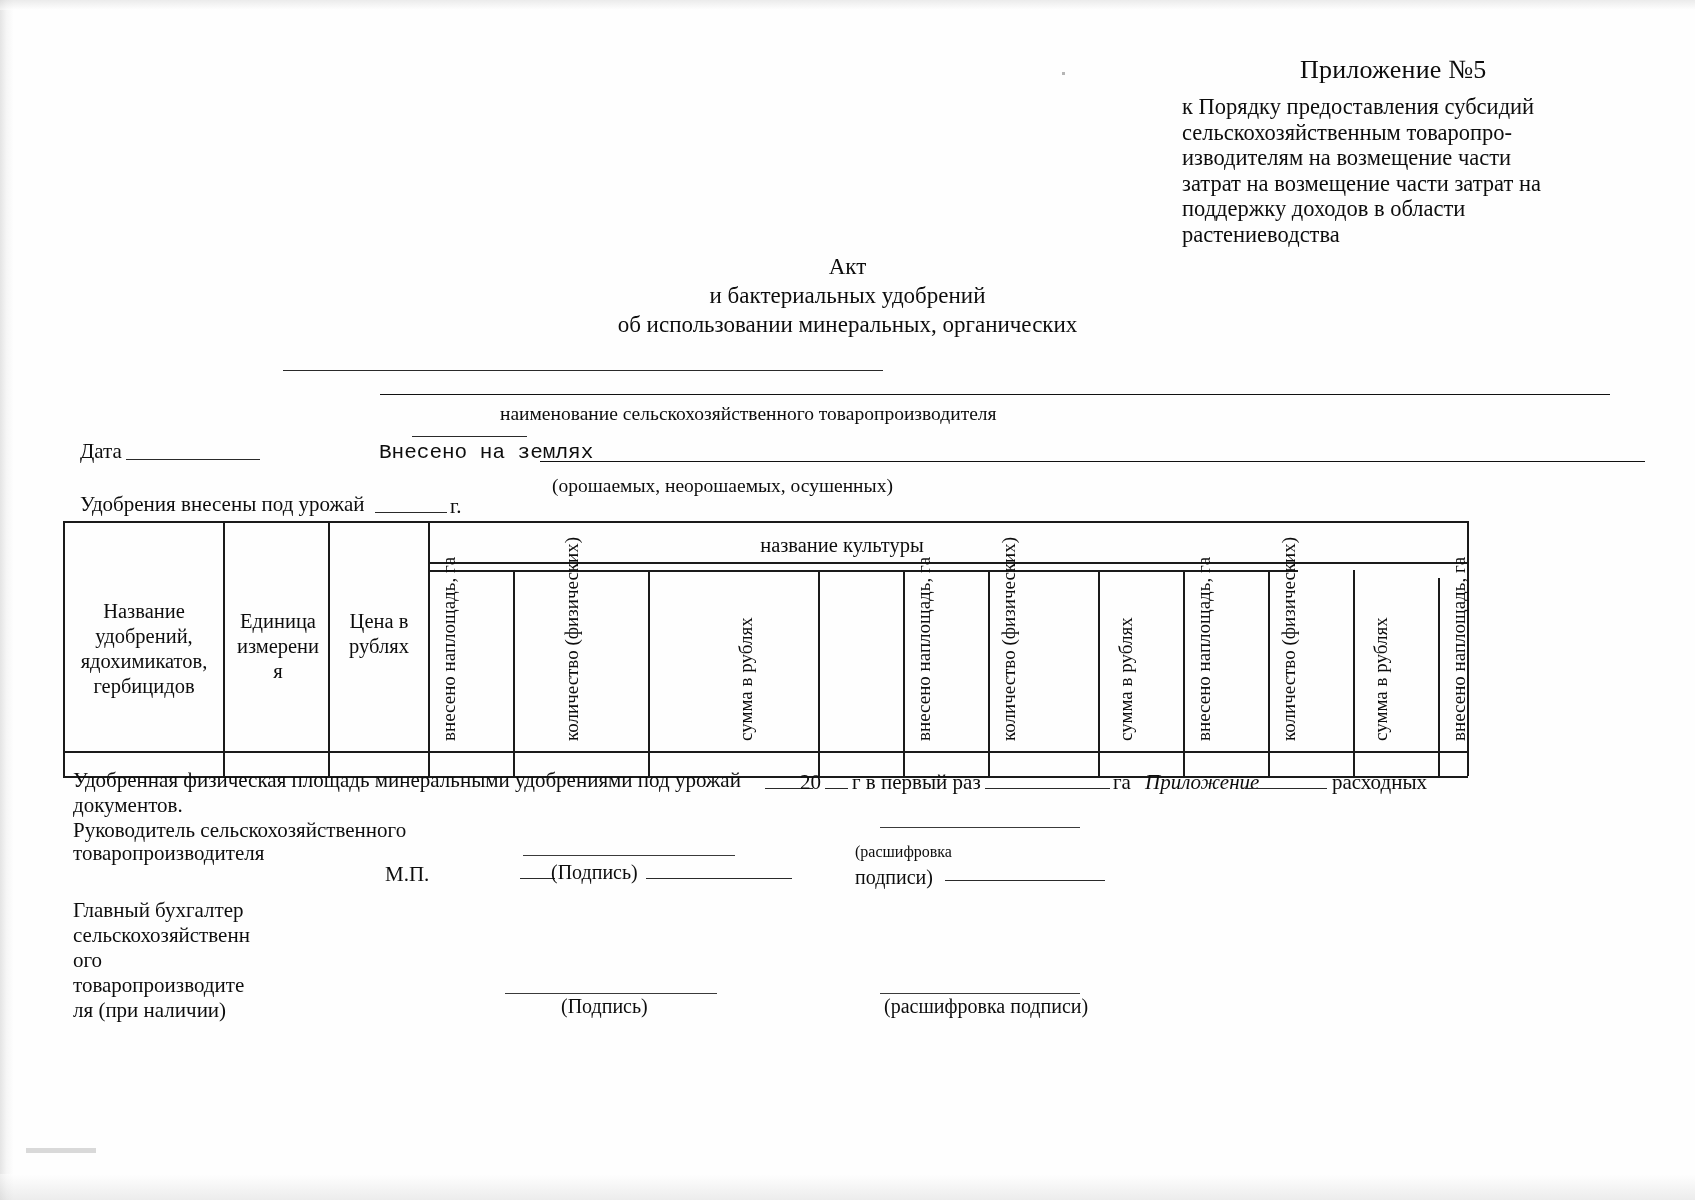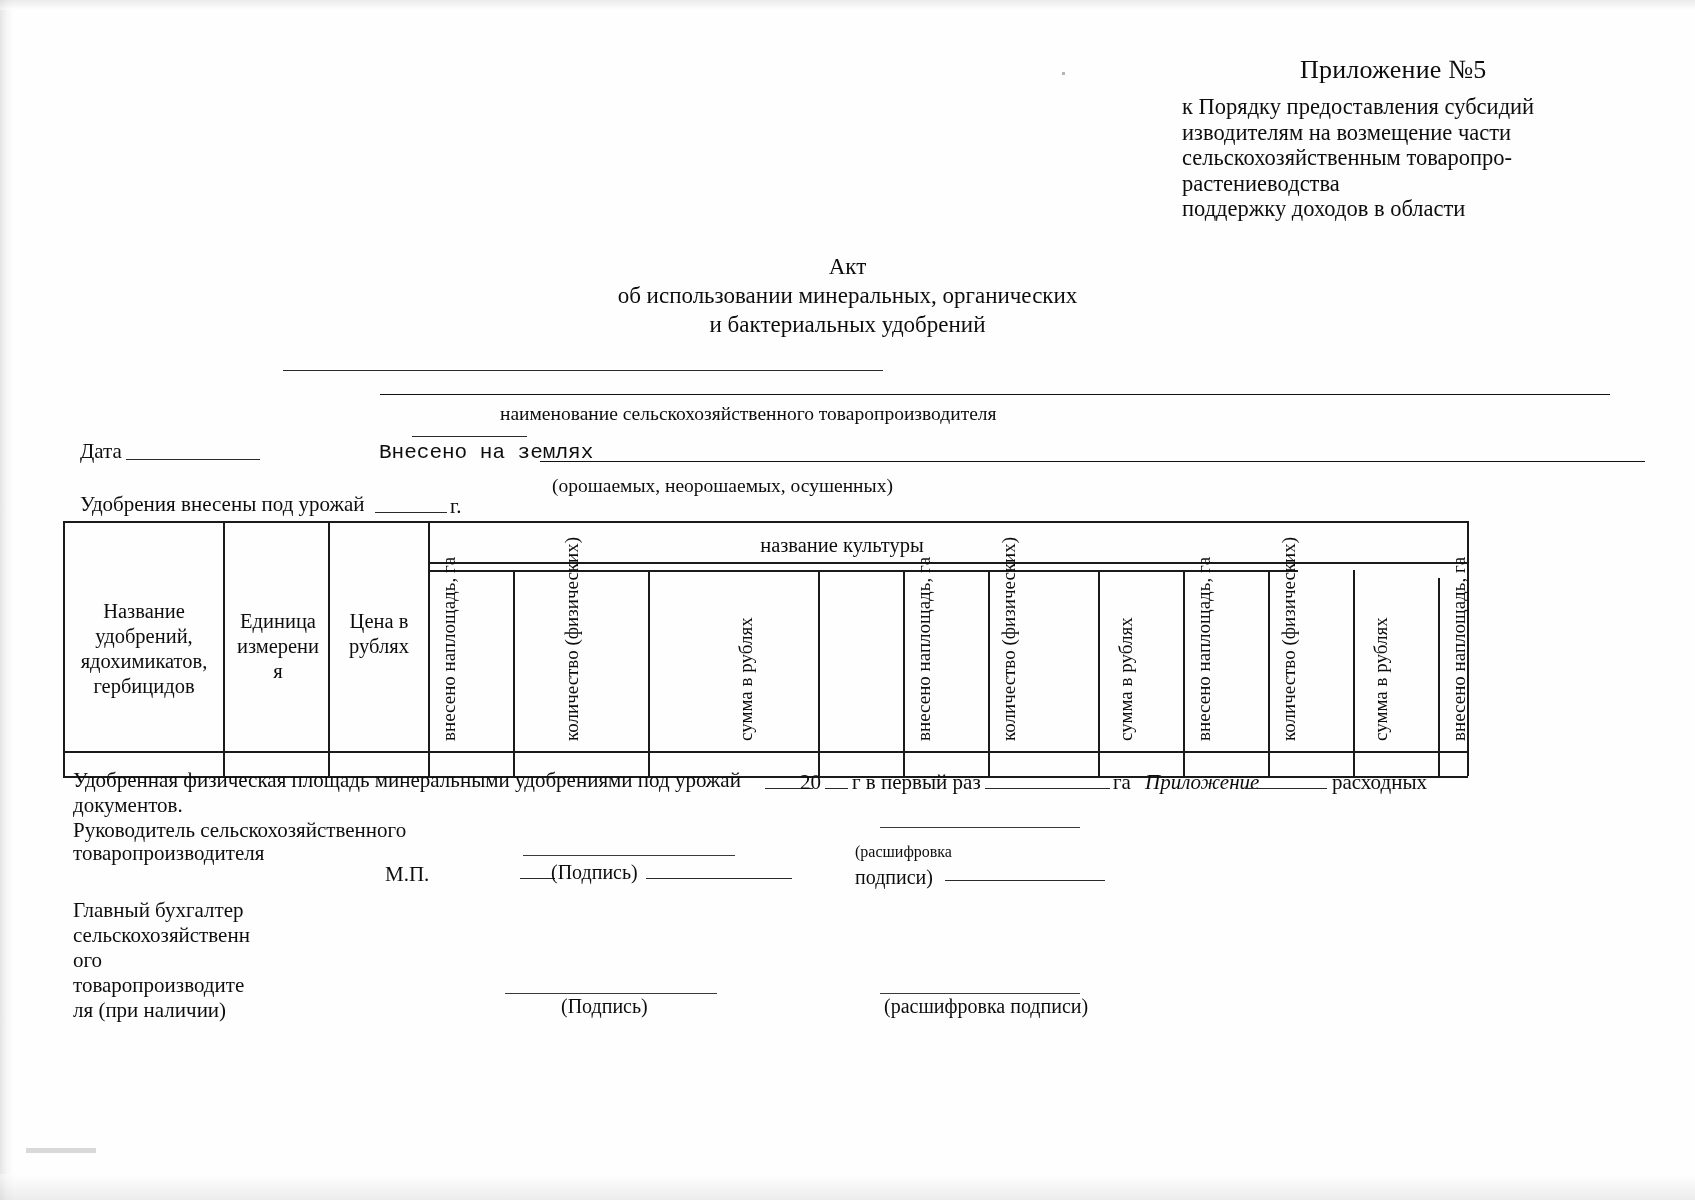--- a/index.html
+++ b/index.html
@@ -132,32 +132,33 @@
 
   <div class="scan-edge-left"></div>
   <div class="scan-edge-top"></div>
   <div class="scan-edge-bottom"></div>
   <div class="scan-smudge"></div>
 
   <div class="abs" id="appendix-title">Приложение №5</div>
 
   <div class="abs" id="appendix-body">
     <div>к Порядку предоставления субсидий</div>
+    <div>сельскохозяйственным товаропро-</div>
     <div>изводителям на возмещение части</div>
-    <div>сельскохозяйственным товаропро-</div>
+    <div>затрат на возмещение части затрат на</div>
+    <div>поддержку доходов в области</div>
     <div>растениеводства</div>
-    <div>поддержку доходов в области</div>
   </div>
 
   <div class="abs" style="left:1062px; top:72px; width:3px; height:3px; background:#b5b5b5;"></div>
 
   <div class="abs" id="doc-title-block">
     <div class="t-act">Акт</div>
+    <div class="t-sub">и бактериальных удобрений</div>
     <div class="t-sub">об использовании минеральных, органических</div>
-    <div class="t-sub">и бактериальных удобрений</div>
   </div>
 
   <div class="abs rule thin" style="left:283px; top:370px; width:600px;"></div>
   <div class="abs rule" style="left:380px; top:394px; width:1230px;"></div>
 
   <div class="abs cap" style="left:500px; top:403px;">наименование сельскохозяйственного товаропроизводителя</div>
 
   <div class="abs lbl" style="left:80px; top:439px;">Дата</div>
   <div class="abs rule thin" style="left:126px; top:459px; width:134px;"></div>
 

